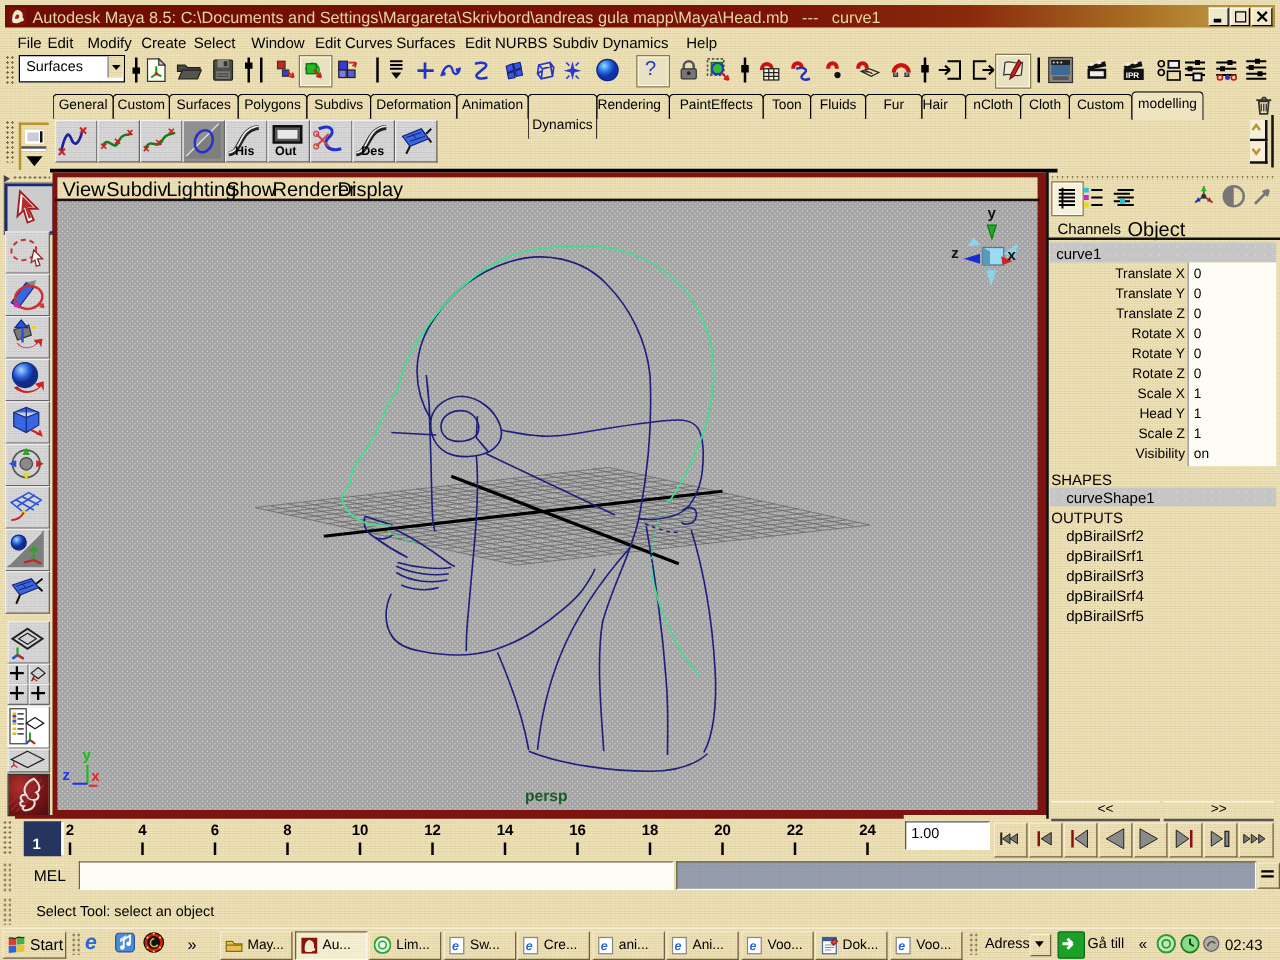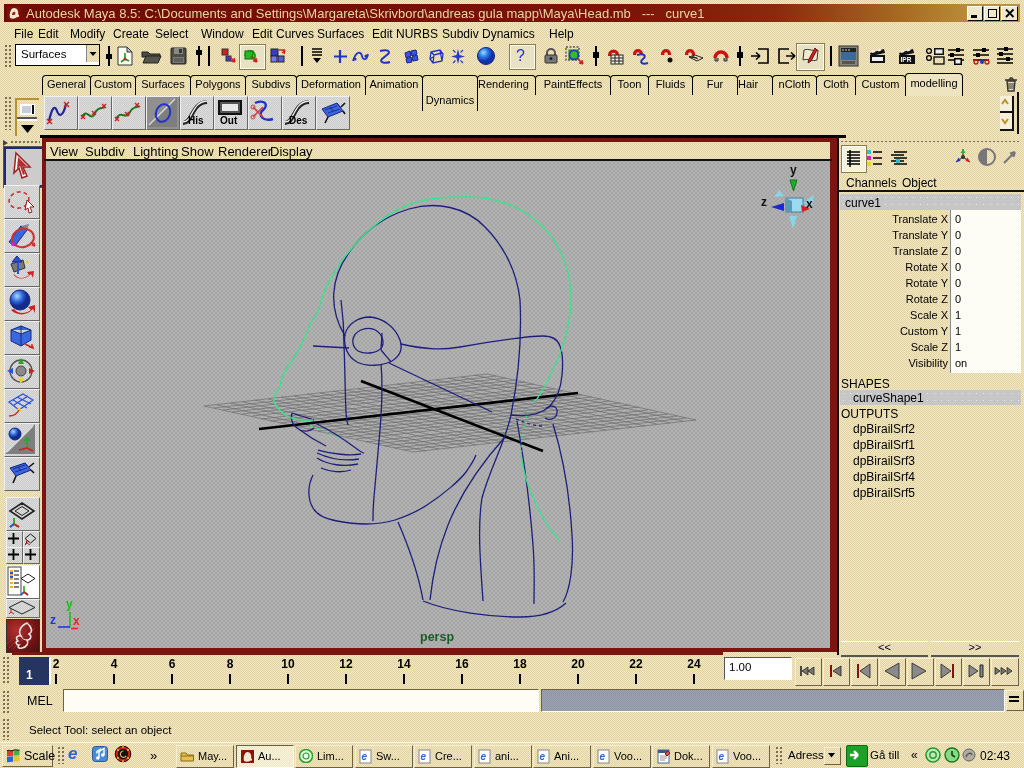--- a/index.html
+++ b/index.html
@@ -556,21 +556,21 @@
     <svg width="30" height="30">
       <path d="M2 28 L26 4 M6 29 L28 8 M0 24 L22 2" stroke="#943030" stroke-width="1"></path>
       <path d="M20 3 C13 6 11 12 14 16 C10 15 8 18 11 21 C8 22 9 25 12 25 C10 27 12 29 15 28 C20 27 22 23 20 20 C24 20 25 16 22 14 C26 12 25 7 20 3 Z" fill="none" stroke="#e8e0e0" stroke-width="1.6"></path>
       <path d="M14 16 C15 19 18 20 20 20" stroke="#e8e0e0" fill="none"></path>
     </svg>
   </div>
 
 <div class="abs" style="left:40px;top:135px;width:806px;height:3px;background:#000"></div>
 <div class="abs" style="left:42px;top:138px;width:796px;height:514px;background:#7c1410"></div>
 <div class="abs tan" style="left:46px;top:142px;width:784px;height:17px"></div>
-<div class="abs" style="left:46px;top:142px;font-size:13px;width:804px;height:17px">
+<div class="abs" style="left:46px;top:142px;font-size:16px;width:804px;height:17px">
 <span class="abs" style="left:4px;top:2px">View</span>
     <span class="abs" style="left:39px;top:2px">Subdiv</span>
     <span class="abs" style="left:87px;top:2px">Lighting</span>
     <span class="abs" style="left:135px;top:2px">Show</span>
     <span class="abs" style="left:172px;top:2px">Renderer</span>
     <span class="abs" style="left:224px;top:2px">Display</span>
 </div>
 <div class="abs" style="left:44px;top:159px;width:788px;height:1.5px;background:#111"></div>
 <div class="abs" style="left:46px;top:161px;width:784px;height:487px;background-color:#a5a5a5;background-image:radial-gradient(circle,#e6e6e6 0 0.55px,transparent 0.75px),radial-gradient(circle,#e6e6e6 0 0.55px,transparent 0.75px);background-size:4px 4px;background-position:0 0,2px 2px">
 <svg width="784" height="487" viewBox="46 161 784 487">
@@ -668,41 +668,41 @@
       <circle cx="10" cy="10" r="8" fill="none" stroke="#777" stroke-width="2"></circle>
       <path d="M10 2 a8 8 0 0 0 0 16 Z" fill="#777"></path>
     </svg>
   </div>
 <div class="abs" style="left:1000px;top:147px">
     <svg width="20" height="20">
       <path d="M4 16 L15 5 M15 5 l-5 1.5 M15 5 l-1.5 5" stroke="#777" stroke-width="2" fill="none"></path>
     </svg>
   </div>
 <div class="abs" style="left:846px;top:176px;font-size:12px">Channels</div>
-<div class="abs" style="left:902px;top:176px;font-size:12px">Object</div>
+<div class="abs" style="left:902px;top:176px;font-size:16px">Object</div>
 <div class="abs" style="left:838px;top:190px;width:186px;height:2px;background:#111"></div>
 <div class="abs" style="left:840px;top:194px;width:181px;height:16px;background-color:#c6c6c6;background-image:radial-gradient(circle,#eaeaea 0 0.5px,transparent 0.7px);background-size:7px 7px"></div>
 <div class="abs b" style="left:845px;top:196px;font-size:12px">curve1</div>
 <div class="abs" style="left:838px;top:210px;width:186px;height:166px;font-size:11px">
 <div class="abs" style="left:112px;top:0;width:70px;height:163px;background:#fdfdf6;border-left:1px solid #888"></div>
 <span class="abs" style="right:76px;top:3px">Translate X</span>
     <span class="abs" style="left:117px;top:3px">0</span>
 <span class="abs" style="right:76px;top:19px">Translate Y</span>
     <span class="abs" style="left:117px;top:19px">0</span>
 <span class="abs" style="right:76px;top:35px">Translate Z</span>
     <span class="abs" style="left:117px;top:35px">0</span>
 <span class="abs" style="right:76px;top:51px">Rotate X</span>
     <span class="abs" style="left:117px;top:51px">0</span>
 <span class="abs" style="right:76px;top:67px">Rotate Y</span>
     <span class="abs" style="left:117px;top:67px">0</span>
 <span class="abs" style="right:76px;top:83px">Rotate Z</span>
     <span class="abs" style="left:117px;top:83px">0</span>
 <span class="abs" style="right:76px;top:99px">Scale X</span>
     <span class="abs" style="left:117px;top:99px">1</span>
-<span class="abs" style="right:76px;top:115px">Custom Y</span>
+<span class="abs" style="right:76px;top:115px">Head Y</span>
     <span class="abs" style="left:117px;top:115px">1</span>
 <span class="abs" style="right:76px;top:131px">Scale Z</span>
     <span class="abs" style="left:117px;top:131px">1</span>
 <span class="abs" style="right:76px;top:147px">Visibility</span>
     <span class="abs" style="left:117px;top:147px">on</span>
 </div>
 <div class="abs b" style="left:841px;top:377px;font-size:12px">SHAPES</div>
 <div class="abs" style="left:840px;top:390px;width:181px;height:15px;background-color:#c6c6c6;background-image:radial-gradient(circle,#eaeaea 0 0.5px,transparent 0.7px);background-size:7px 7px"></div>
 <div class="abs b" style="left:853px;top:391px;font-size:12px">curveShape1</div>
 <div class="abs b" style="left:841px;top:407px;font-size:12px">OUTPUTS</div>
@@ -811,21 +811,21 @@
 <div class="abs tan out" style="left:2px;top:745px;width:49px;height:20px">
 <svg width="17" height="16" style="position:absolute;left:2px;top:2px">
       <g transform="skewY(-5)">
         <rect x="2" y="3" width="6" height="5.5" fill="#e03c28"></rect>
         <rect x="8.5" y="3" width="6" height="5.5" fill="#3cb44a"></rect>
         <rect x="2" y="9" width="6" height="5.5" fill="#2a66d4"></rect>
         <rect x="8.5" y="9" width="6" height="5.5" fill="#e8c428"></rect>
         <path d="M2 3 C4 1.5 6 4.5 8.5 3 C11 1.5 13 4.5 14.5 3" fill="none" stroke="#222" stroke-width="1"></path>
       </g>
     </svg>
-<span class="b" style="position:absolute;left:21px;top:3px;font-size:12.5px">Scale</span>
+<span class="b" style="position:absolute;left:21px;top:3px;font-size:12.5px">Start</span>
   </div>
 <div class="abs vgrip" style="left:57px;top:746px;height:18px"></div>
 <div class="abs" style="left:68px;top:744px;font-size:17px;font-weight:bold;color:#2a66d4;font-style:italic">e</div>
 <div class="abs" style="left:92px;top:746px">
     <svg width="17" height="17">
       <rect x="0.5" y="0.5" width="15" height="15" rx="3" fill="#4a8ad8" stroke="#2a5a9a"></rect>
       <path d="M4 5 l5 -3 v3 l-5 3 Z" fill="#c8e8f8"></path>
       <path d="M7 12 V5.5 l5 -3 V9" stroke="#fff" stroke-width="1.4" fill="none"></path>
       <circle cx="5.8" cy="12" r="1.8" fill="#fff"></circle>
       <circle cx="10.8" cy="9" r="1.8" fill="#fff"></circle>

